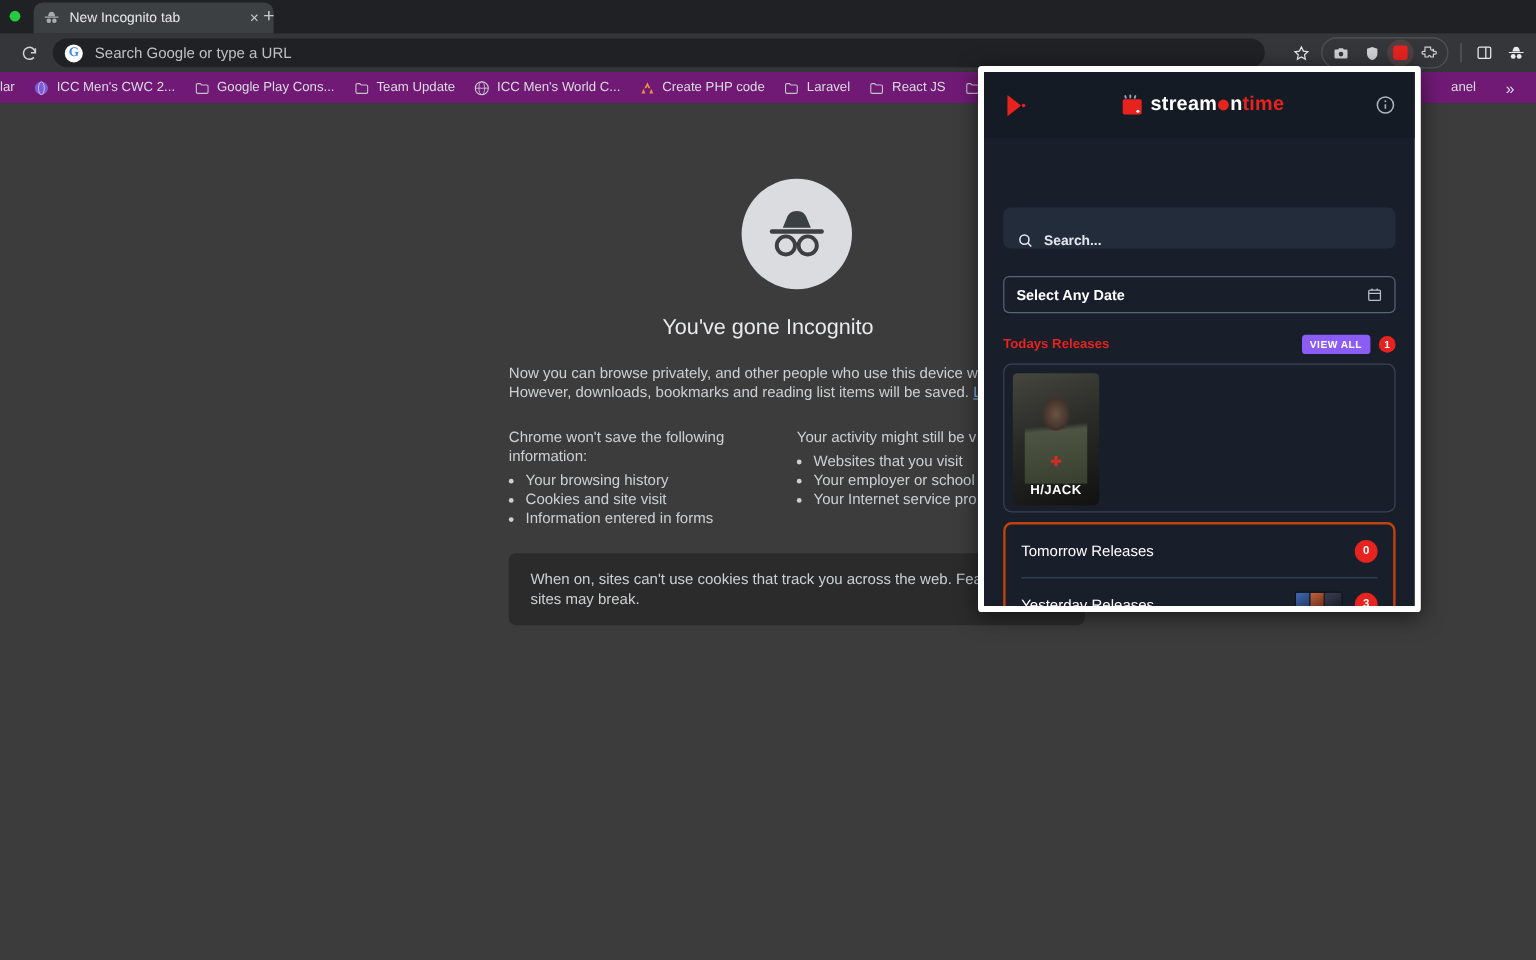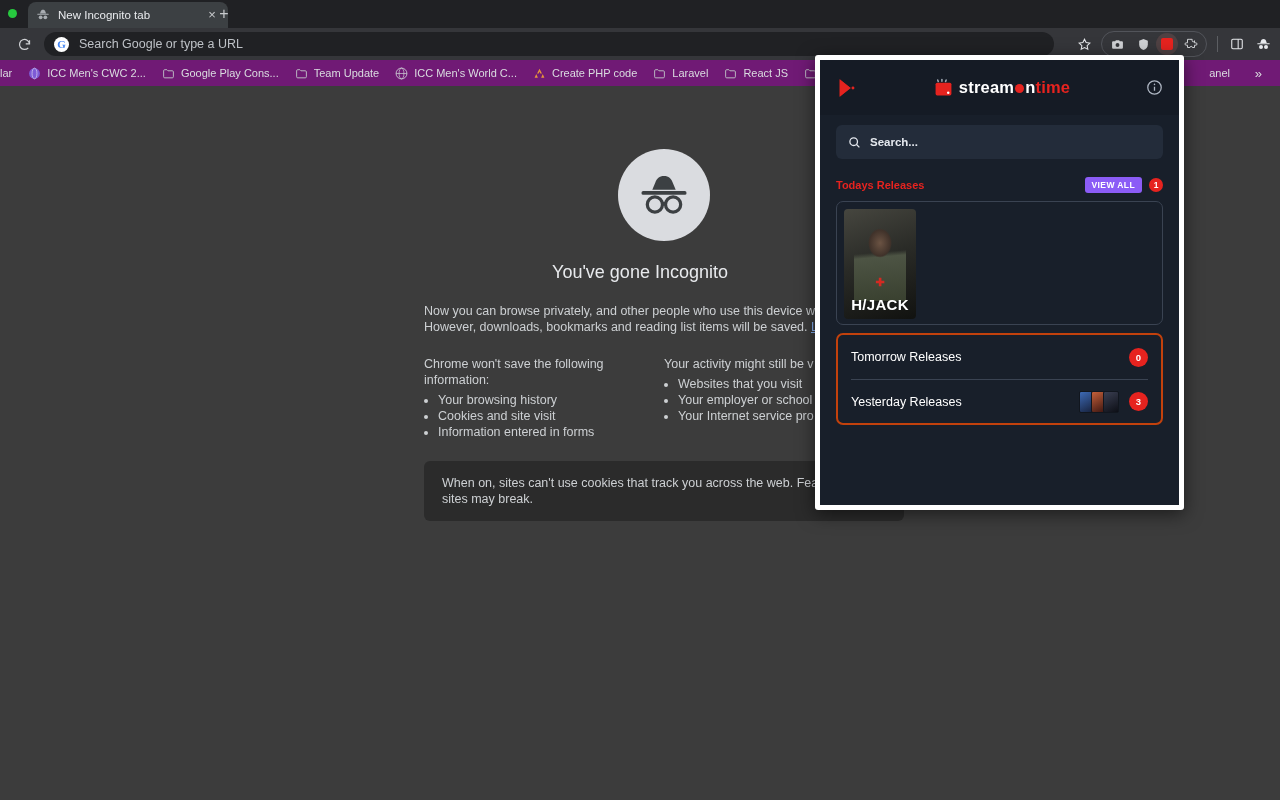--- a/index.html
+++ b/index.html
@@ -172,21 +172,21 @@
   .brand-text .r { color: #e6231f; }
   .brand-dot {
     display: inline-block; width: 9px; height: 9px; border-radius: 50%;
     background: #e6231f; margin: 0 1px; vertical-align: middle;
   }
   .info-ico { width: 17px; height: 17px; flex: none; color: #aeb6c2; }
 
   .pop-body { padding: 10px 16px 0 16px; }
   .search-box {
     height: 34px; background: #232c3a; border-radius: 6px;
-    display: flex; align-items: center; padding: 0 12px; gap: 9px;
+    display: flex; align-items: flex-end; padding: 0 12px; gap: 9px; margin-top: 48px;
   }
   .search-ph { color: #e4e8ee; font-size: 11.5px; font-weight: bold; }
   .date-box {
     margin-top: 23px; height: 31px;
     border: 1px solid #5a6472; border-radius: 5px;
     display: flex; align-items: center; justify-content: space-between;
     padding: 0 10px;
   }
   .date-label { color: #ffffff; font-size: 12px; font-weight: bold; }
 
@@ -219,21 +219,21 @@
   }
   .poster .figure {
     position: absolute; left: 10px; top: 14px;
     width: 52px; height: 78px;
     background:
       radial-gradient(ellipse 17px 21px at 26px 20px, #6b5343 0%, #40322a 62%, rgba(0,0,0,0) 70%),
       linear-gradient(175deg, rgba(0,0,0,0) 38%, #4d5444 44%, #39402f 100%);
   }
   .poster .ptitle {
     position: absolute; left: 0; bottom: 6px; width: 100%;
-    text-align: center; color: #fff; font-size: 15px;
+    text-align: center; color: #fff; font-size: 11px;
     font-weight: bold; letter-spacing: .3px;
   }
   .poster .pcross {
     position: absolute; left: 50%; bottom: 30px;
     transform: translateX(-50%);
     color: #d42a22; font-size: 11px; font-weight: bold;
   }
 
   .updates-box {
     margin-top: 8px;
@@ -466,20 +466,29 @@
       <div class="pop-body">
 
         <div class="search-box">
           <svg width="13" height="13" viewBox="0 0 24 24" fill="none" stroke="#e4e8ee" stroke-width="2.4">
             <circle cx="10.5" cy="10.5" r="7"></circle>
               <line x1="15.8" y1="15.8" x2="21" y2="21"></line>
           </svg>
           <span class="search-ph">Search...</span>
         </div>
 
+        <div class="date-box">
+          <span class="date-label">Select Any Date</span>
+          <svg width="13" height="13" viewBox="0 0 24 24" fill="none" stroke="#b9c0cb" stroke-width="1.9">
+            <rect x="3" y="5" width="18" height="16" rx="2"></rect>
+              <line x1="3" y1="10" x2="21" y2="10"></line>
+            <line x1="8" y1="2.5" x2="8" y2="6"></line>
+              <line x1="16" y1="2.5" x2="16" y2="6"></line>
+          </svg>
+        </div>
 
         <div class="sec-head">
           <span class="sec-title">Todays Releases</span>
           <span class="sec-right">
             <span class="view-all">VIEW ALL</span>
             <span class="count-badge">1</span>
           </span>
         </div>
 
         <div class="releases-box">

